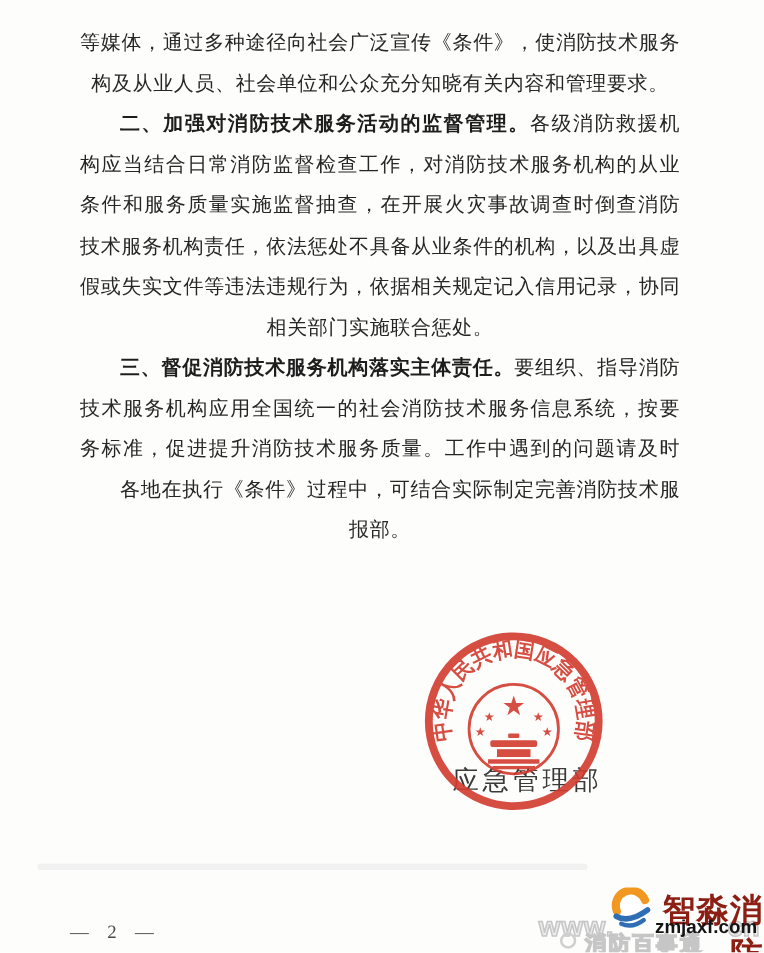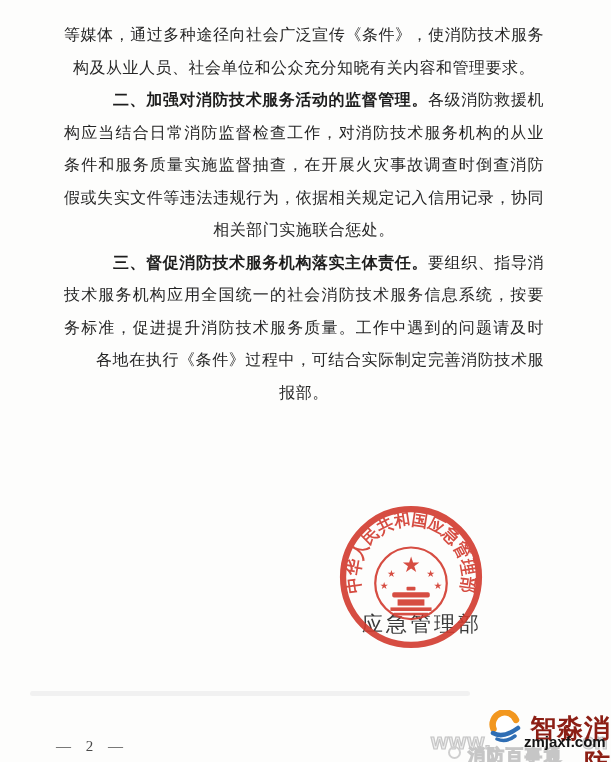--- a/index.html
+++ b/index.html
@@ -11,21 +11,21 @@
   }
   
   .doc-body { position:absolute; left:64px; top:19px; width:480px; }
   .line {
     height:32.5px; line-height:32.5px; font-size:16px; color:#262626;
     letter-spacing:0.5px; overflow:hidden; white-space:nowrap;
     text-align:center;
   }
   .line.full { white-space:normal; text-align:justify; text-align-last:justify; }
   .line.indent { text-indent:2em; }
-  .seg-bold { font-weight:700; font-family:Liberation Sans, sans-serif; color:#1d1d1d;margin-left:17px; }
+  .seg-bold { font-weight:700; font-family:Liberation Sans, sans-serif; color:#1d1d1d; }
   
   .agency-name {
     position:absolute; left:362px; top:610px; font-size:21px; letter-spacing:3px;
     color:#3a3a3a; z-index:1; font-weight:500;
   }
   .issue-date {
     position:absolute; left:336px; top:640px; font-size:18px; letter-spacing:1px;
     color:#2e2e2e; z-index:1;
   }
   .seal-svg { position:absolute; left:335px; top:501px; width:152px; height:152px; z-index:2; opacity:0.9; }
@@ -66,20 +66,21 @@
 <body>
 
 <div class="page">
 
   <div class="doc-body">
       <div class="line full"><span>等媒体，通过多种途径向社会广泛宣传《条件》，使消防技术服务机</span></div>
       <div class="line"><span>构及从业人员、社会单位和公众充分知晓有关内容和管理要求。</span></div>
       <div class="line indent full"><span class="seg-bold">二、加强对消防技术服务活动的监督管理。</span><span>各级消防救援机</span></div>
       <div class="line full"><span>构应当结合日常消防监督检查工作，对消防技术服务机构的从业</span></div>
       <div class="line full"><span>条件和服务质量实施监督抽查，在开展火灾事故调查时倒查消防</span></div>
+      <div class="line full"><span>技术服务机构责任，依法惩处不具备从业条件的机构，以及出具虚</span></div>
       <div class="line full"><span>假或失实文件等违法违规行为，依据相关规定记入信用记录，协同</span></div>
       <div class="line"><span>相关部门实施联合惩处。</span></div>
       <div class="line indent full"><span class="seg-bold">三、督促消防技术服务机构落实主体责任。</span><span>要组织、指导消防</span></div>
       <div class="line full"><span>技术服务机构应用全国统一的社会消防技术服务信息系统，按要</span></div>
       <div class="line full"><span>务标准，促进提升消防技术服务质量。工作中遇到的问题请及时</span></div>
       <div class="line indent full"><span>各地在执行《条件》过程中，可结合实际制定完善消防技术服</span></div>
       <div class="line"><span>报部。</span></div>
     </div>
 
   <div class="scan-artifact"></div>

